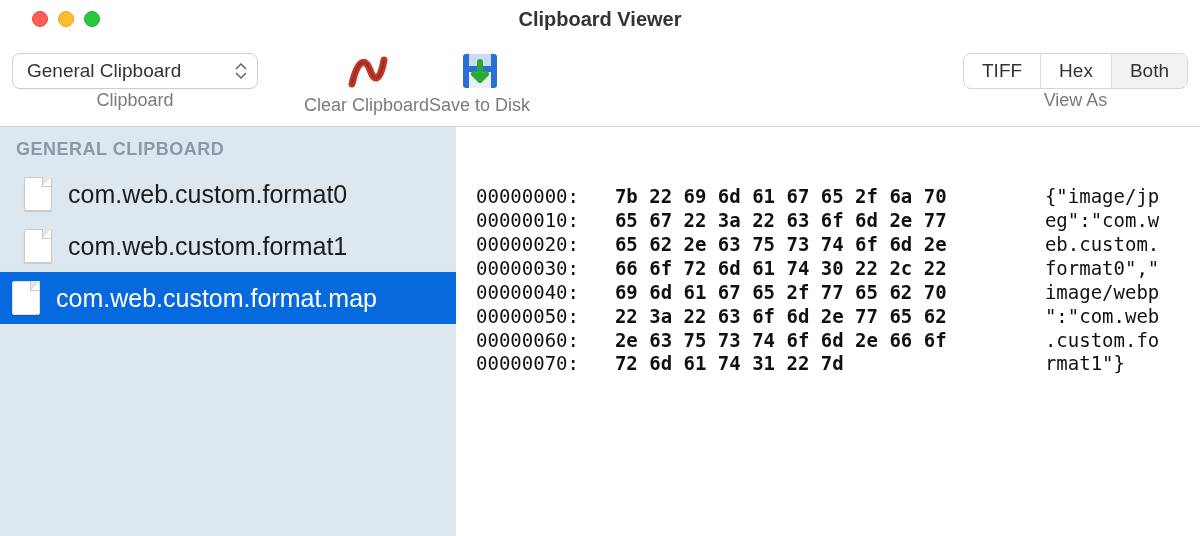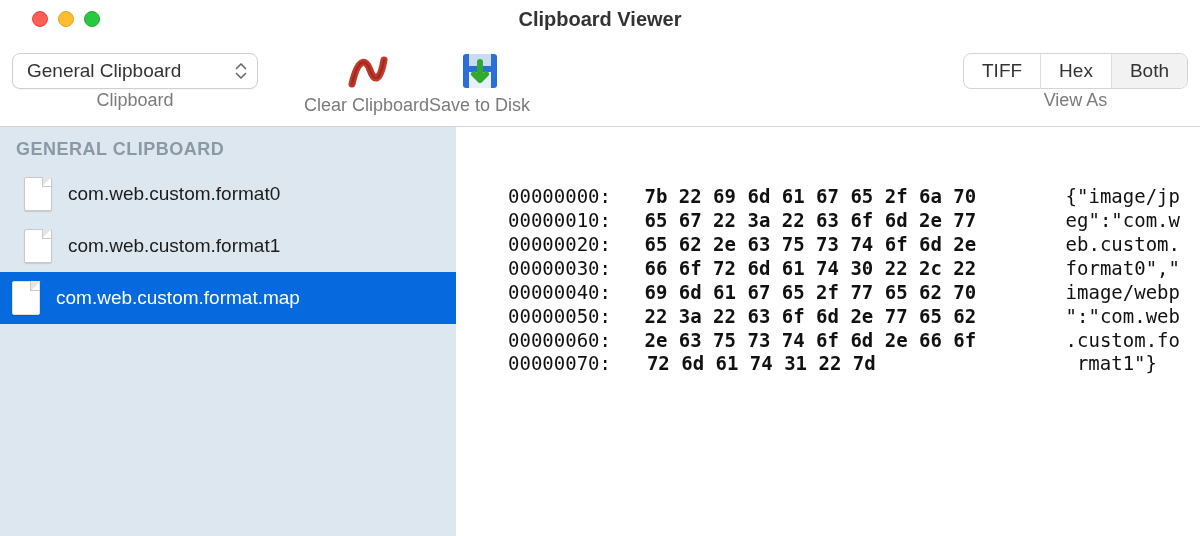--- a/index.html
+++ b/index.html
@@ -105,21 +105,21 @@
     font-size: 18px;
     font-weight: 700;
     color: #8a99a6;
     letter-spacing: 0.5px;
   }
   .item {
     display: flex;
     align-items: center;
     height: 52px;
     padding: 0 16px 0 24px;
-    font-size: 19px;
+    font-size: 25px;
     color: #1c1c1c;
     gap: 16px;
   }
   .item.selected {
     background: #0769de;
     color: #fff;
     border-radius: 0;
     padding-left: 12px;
   }
   .file-icon {
@@ -148,21 +148,21 @@
     flex: 1;
     background: #fff;
     padding: 10px 20px;
     font-family: "Menlo", "Consolas", monospace;
     font-size: 19px;
     line-height: 1.26;
     color: #111;
     white-space: pre;
     overflow: hidden;
   }
-  .hex-row { display: flex; margin-left: 32px; }
+  .hex-row { display: flex; }
   .hex-offset { width: 116px; }
   .hex-bytes { width: 430px; letter-spacing: 0px; font-weight: bold; }
   .hex-ascii { flex: 1; }
 </style>
 </head>
 <body>
 
 <div class="titlebar">
   <div class="traffic-lights">
     <div class="tl red"></div>

